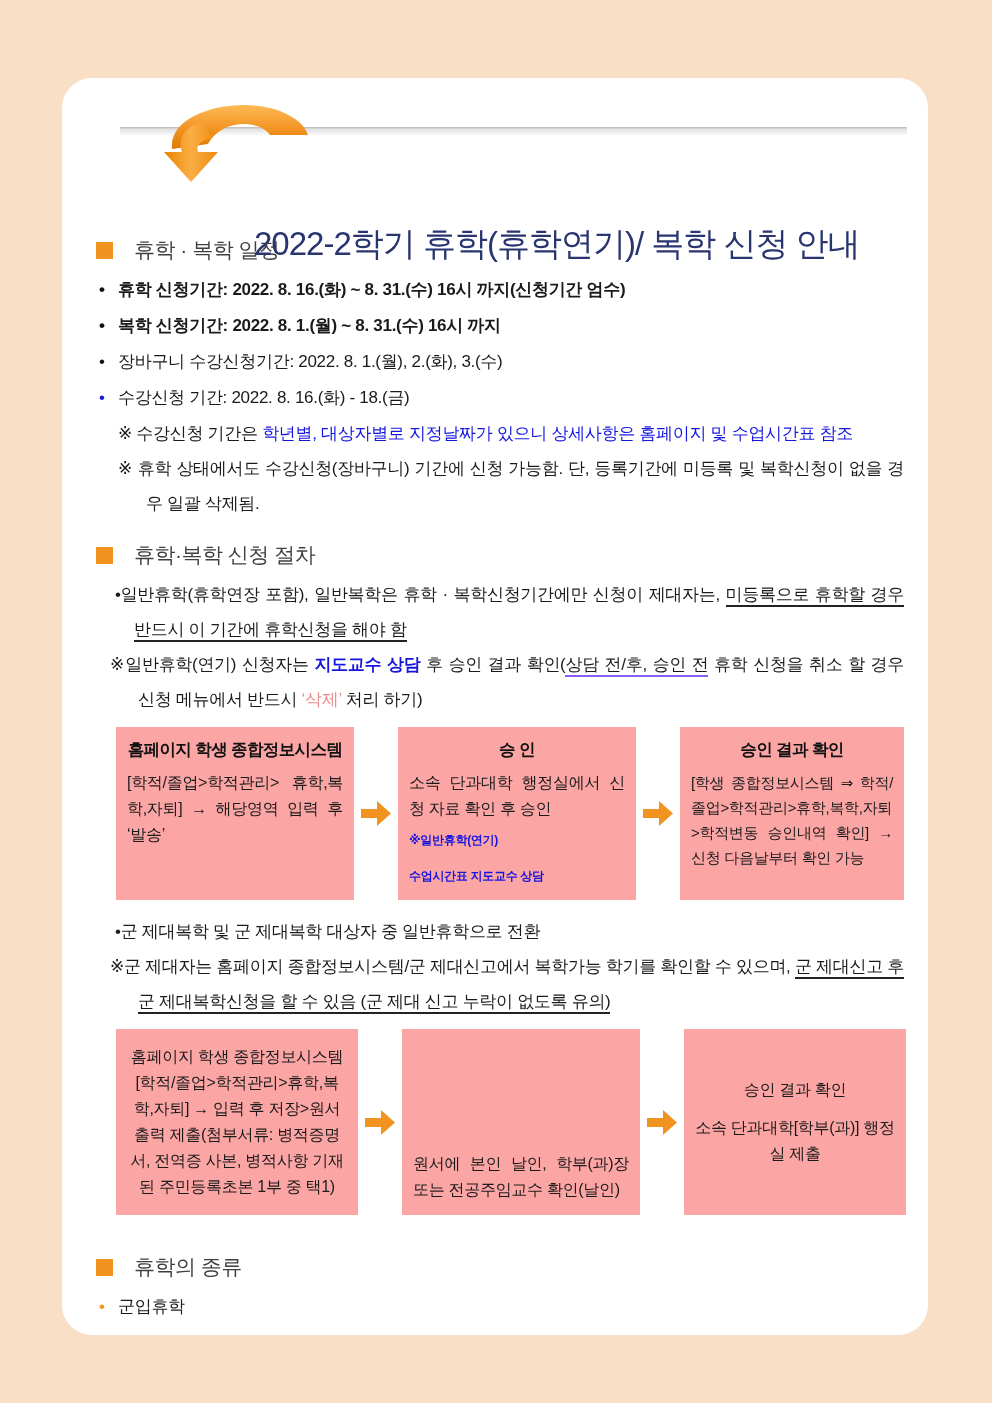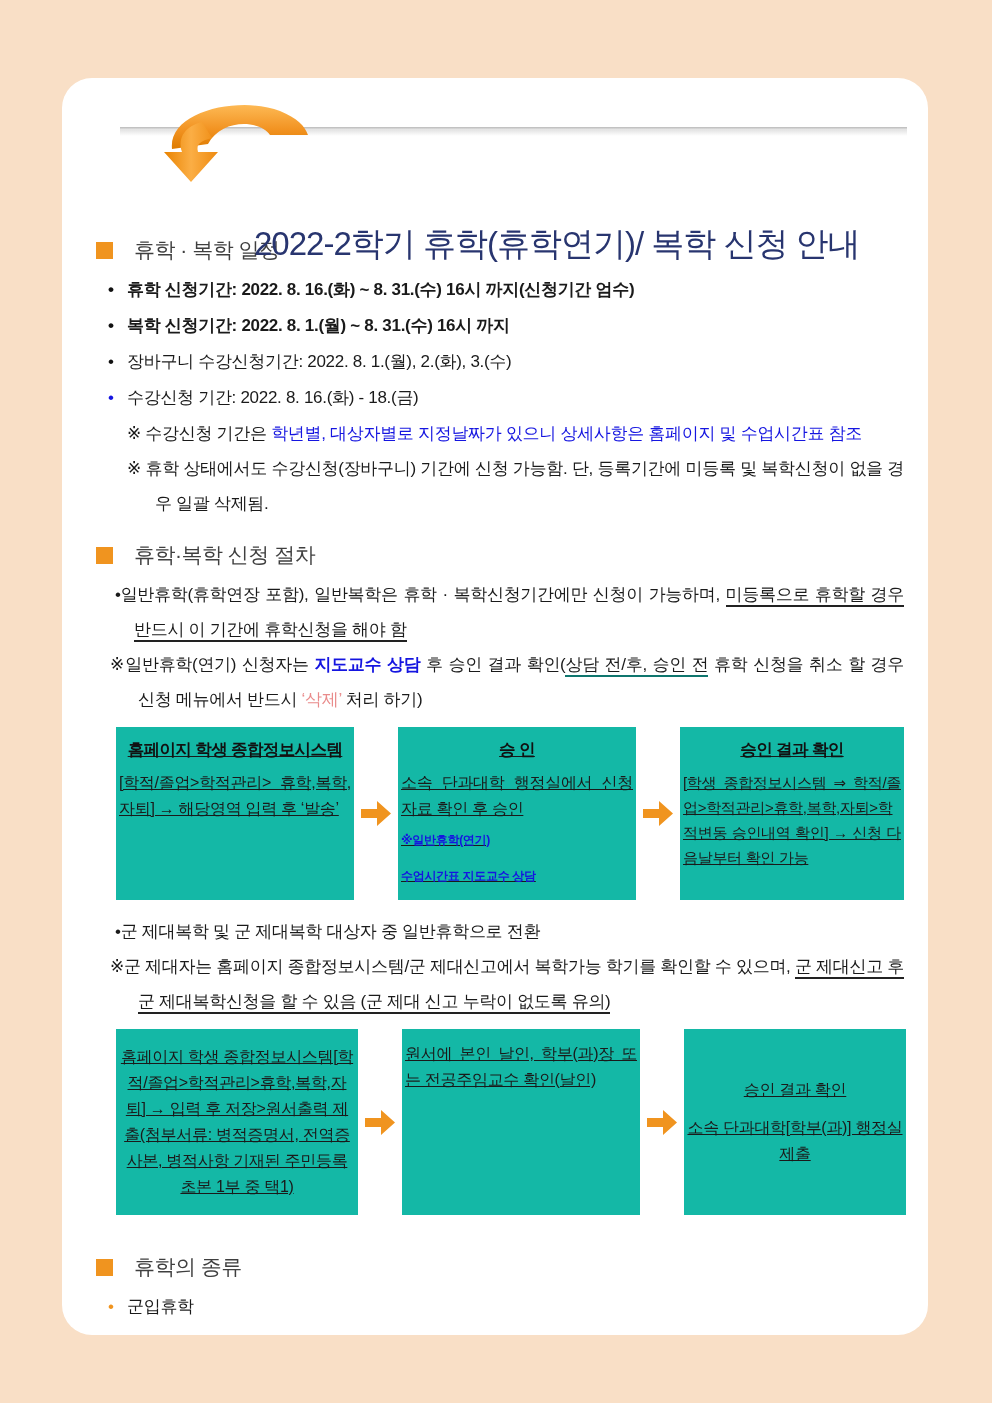--- a/index.html
+++ b/index.html
@@ -28,54 +28,54 @@
   .title{
     position:absolute;left:192px;top:144px;
     font-size:33px;font-weight:normal;letter-spacing:-1px;
     color:#28356F;white-space:nowrap;
   }
   
   .content{padding:158px 24px 0 34px;}
   .section-head{display:flex;align-items:center;gap:21px;margin:0 0 8px 0;}
   .sq{width:17px;height:17px;background:#F0941F;flex:0 0 17px;}
   .section-head .txt{font-size:21px;color:#3F3F3F;letter-spacing:-0.5px;}
-  .items{margin-left:12px;}
+  .items{margin-left:3px;}
   .item{line-height:36px;font-size:17px;letter-spacing:-0.3px;white-space:nowrap;}
   .item .blt{display:inline-block;width:19px;color:#111;}
   .item.bold{font-weight:bold;}
   .blt.blue{color:#1515E0;}
   .blt.orange{color:#F0941F;}
   .note{
     margin-left:19px;padding-left:28px;text-indent:-28px;
     line-height:35px;font-size:17px;letter-spacing:-0.3px;
     text-align:justify;word-break:break-all;
   }
   .para{
     margin-left:19px;padding-left:19px;text-indent:-19px;
     line-height:35px;font-size:17px;letter-spacing:-0.3px;
     text-align:justify;word-break:break-all;
   }
   .blue-t{color:#1515E0;}
   .blue-b{color:#1515E0;font-weight:bold;}
   .u-black{border-bottom:2px solid #222;padding-bottom:1px;}
-  .u-red{border-bottom:2px solid #0f766e;padding-bottom:1px;}
+  .u-red{border-bottom:2px solid #8b5cf6;padding-bottom:1px;}
   .del-red{color:#E98B8B;}
   .gap-proc{margin-top:20px;}
   .gap-types{margin-top:38px;}
   
   .flow{display:flex;align-items:stretch;margin:10px 0 14px 0;padding-left:20px;}
-  .fbox{background:#14b8a6;padding:12px 3px;box-sizing:border-box;text-decoration:underline;}
+  .fbox{background:#fca5a5;padding:12px 11px;box-sizing:border-box;}
   .farr{flex:0 0 44px;display:flex;align-items:center;justify-content:center;}
   .flow1 .fbox{min-height:142px;}
   .flow2 .fbox{min-height:186px;}
   .f1b1{flex:0 0 238px;}
   .f1b2{flex:0 0 238px;}
   .f1b3{flex:0 0 224px;}
   .f2b1{flex:0 0 242px;display:flex;flex-direction:column;justify-content:center;}
-  .f2b2{flex:0 0 238px;display:flex;flex-direction:column;justify-content:flex-start;}
+  .f2b2{flex:0 0 238px;display:flex;flex-direction:column;justify-content:flex-end;}
   .f2b3{flex:0 0 222px;display:flex;flex-direction:column;justify-content:center;}
   .ftitle{font-weight:bold;font-size:16.5px;text-align:center;letter-spacing:-0.6px;
     color:#111;margin-bottom:9px;white-space:nowrap;}
   .fbody{font-size:16px;line-height:26px;letter-spacing:-0.3px;word-break:break-all;text-align:justify;}
   .fbody.small{font-size:15px;line-height:25px;}
   .fbody.center{text-align:center;}
   .fnote{font-size:12px;line-height:24px;letter-spacing:-0.3px;}
   .fnote.first{margin-top:6px;}
   .fnote.second{margin-top:12px;}
   .fline{font-size:16px;line-height:26px;text-align:center;letter-spacing:-0.3px;}
@@ -118,21 +118,21 @@
       <div class="item"><span class="blt">•</span><span>장바구니 수강신청기간: 2022. 8. 1.(월), 2.(화), 3.(수)</span></div>
       <div class="item"><span class="blt blue">•</span><span>수강신청 기간: 2022. 8. 16.(화) - 18.(금)</span></div>
       <div class="note"><span>※ 수강신청 기간은 </span><span class="blue-t">학년별, 대상자별로 지정날짜가 있으니 상세사항은 홈페이지 및 수업시간표 참조</span></div>
       <div class="note">※ 휴학 상태에서도 수강신청(장바구니) 기간에 신청 가능함. 단, 등록기간에 미등록 및 복학신청이 없을 경우 일괄 삭제됨.</div>
     </div>
 
     <div class="section-head gap-proc">
       <span class="sq"></span>
       <span class="txt">휴학·복학 신청 절차</span>
     </div>
-    <div class="para"><span class="blt">•</span><span>일반휴학(휴학연장 포함), 일반복학은 휴학 · 복학신청기간에만 신청이 가능하며, </span><span class="u-black">미등록으로 휴학할 경우 반드시 이 기간에 휴학신청을 해야 함</span></div>
+    <div class="para"><span class="blt">•</span><span>일반휴학(휴학연장 포함), 일반복학은 휴학 · 복학신청기간에만 신청이 제대자는, </span><span class="u-black">미등록으로 휴학할 경우 반드시 이 기간에 휴학신청을 해야 함</span></div>
     <div class="note" style="margin-left:14px;"><span>※일반휴학(연기) 신청자는 </span><span class="blue-b">지도교수 상담</span><span> 후 승인 결과 확인(</span><span class="u-red">상담 전/후, 승인 전</span><span> 휴학 신청을 취소 할 경우 신청 메뉴에서 반드시 </span><span class="del-red">‘삭제’</span><span> 처리 하기)</span></div>
 
     <div class="flow flow1">
       <div class="fbox f1b1">
         <div class="ftitle">홈페이지 학생 종합정보시스템</div>
         <div class="fbody">[학적/졸업&gt;학적관리&gt; 휴학,복학,자퇴] → 해당영역 입력 후 ‘발송’</div>
       </div>
       <div class="farr">
         <svg width="31" height="27" viewBox="0 0 31 27">
             <polygon points="0,9 16,9 16,1 30,13.5 16,26 16,18 0,18" fill="#F0941F"></polygon>

